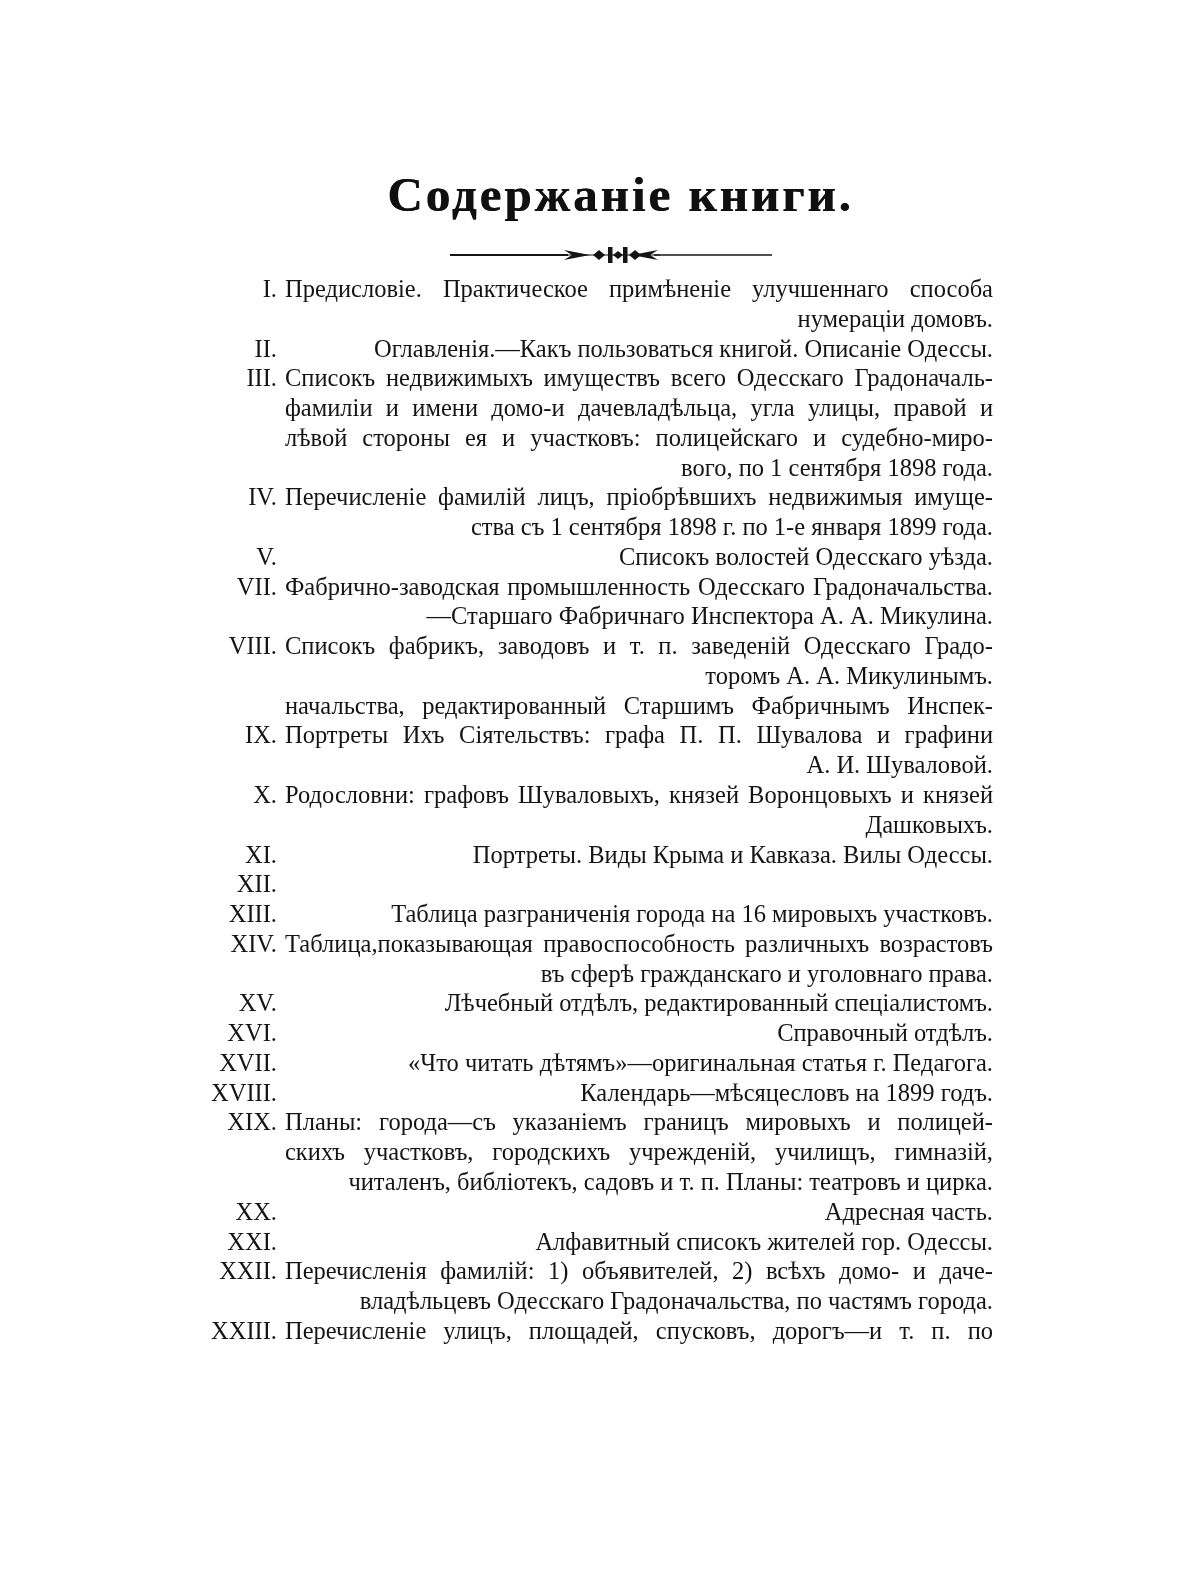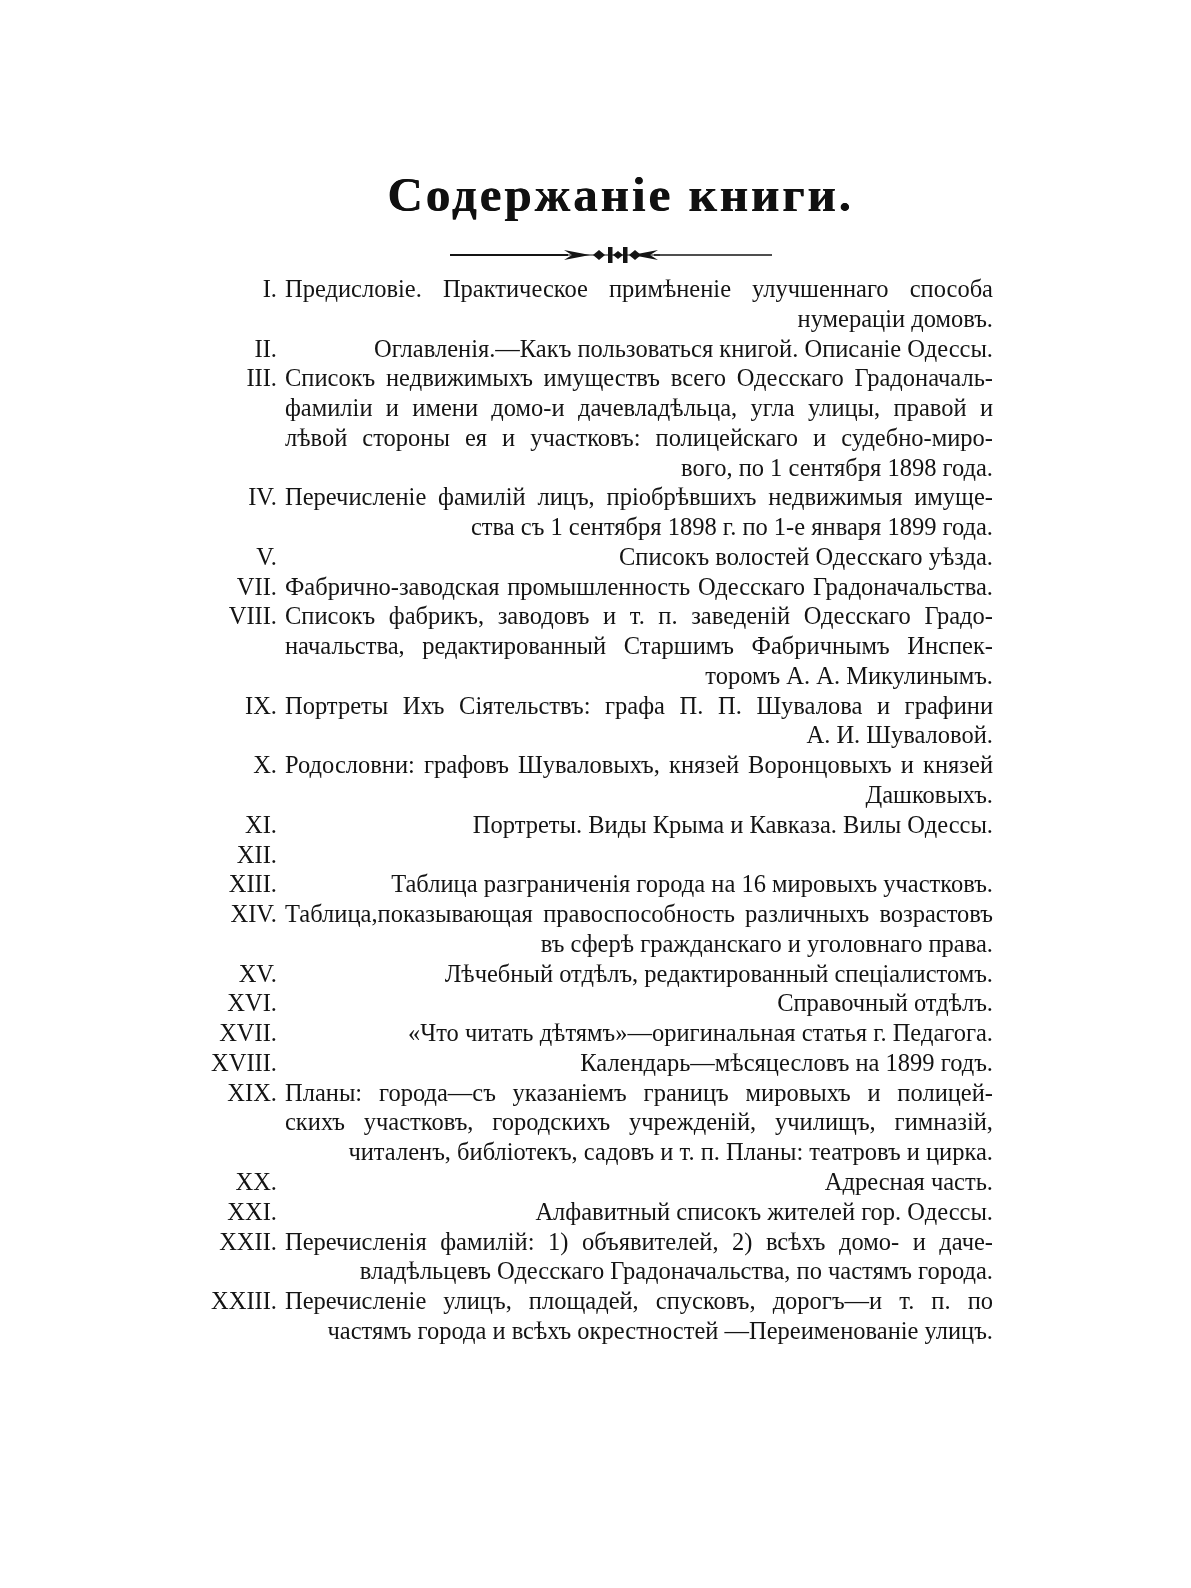--- a/index.html
+++ b/index.html
@@ -121,28 +121,29 @@
       <div class="entry">
         <div class="numeral">V.</div>
         <div class="entry-text">
           <div class="line">Списокъ волостей Одесскаго уѣзда.</div>
         </div>
       </div>
       <div class="entry">
         <div class="numeral">VII.</div>
         <div class="entry-text">
           <div class="line fill">Фабрично-заводская промышленность Одесскаго Градоначальства.</div>
+          <div class="line">—Старшаго Фабричнаго Инспектора А. А. Микулина.</div>
         </div>
       </div>
       <div class="entry">
         <div class="numeral">VIII.</div>
         <div class="entry-text">
           <div class="line fill">Списокъ фабрикъ, заводовъ и т. п. заведеній Одесскаго Градо-</div>
+          <div class="line">торомъ А. А. Микулинымъ.</div>
           <div class="line fill">начальства, редактированный Старшимъ Фабричнымъ Инспек-</div>
-          <div class="line">торомъ А. А. Микулинымъ.</div>
         </div>
       </div>
       <div class="entry">
         <div class="numeral">IX.</div>
         <div class="entry-text">
           <div class="line fill">Портреты Ихъ Сіятельствъ: графа П. П. Шувалова и графини</div>
           <div class="line">А. И. Шуваловой.</div>
         </div>
       </div>
       <div class="entry">

